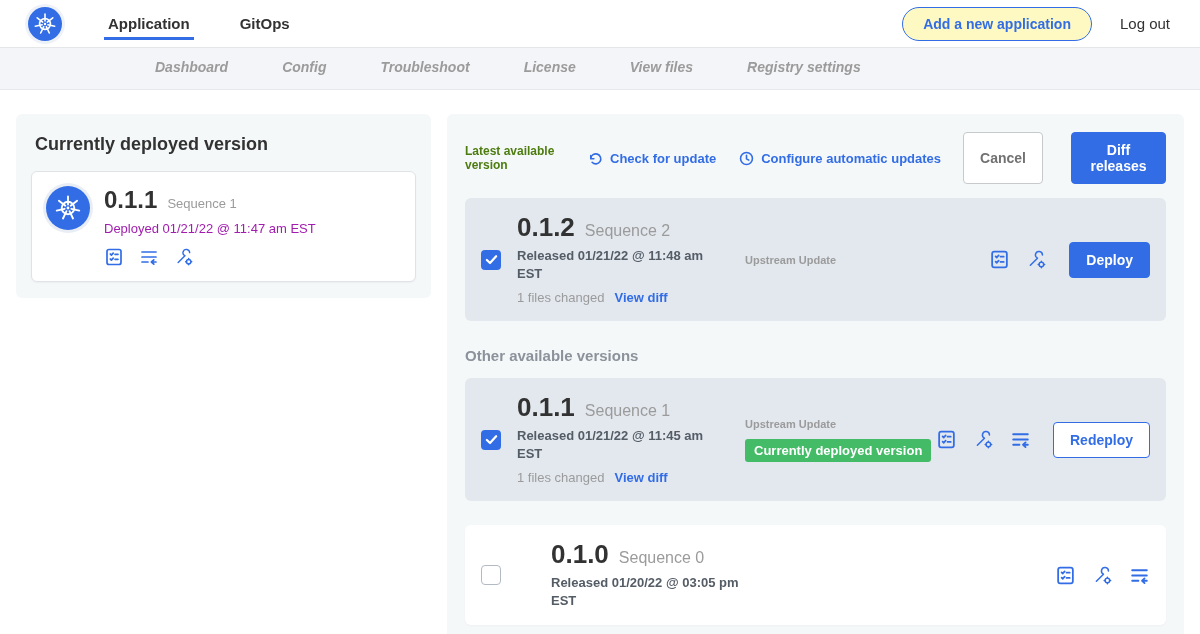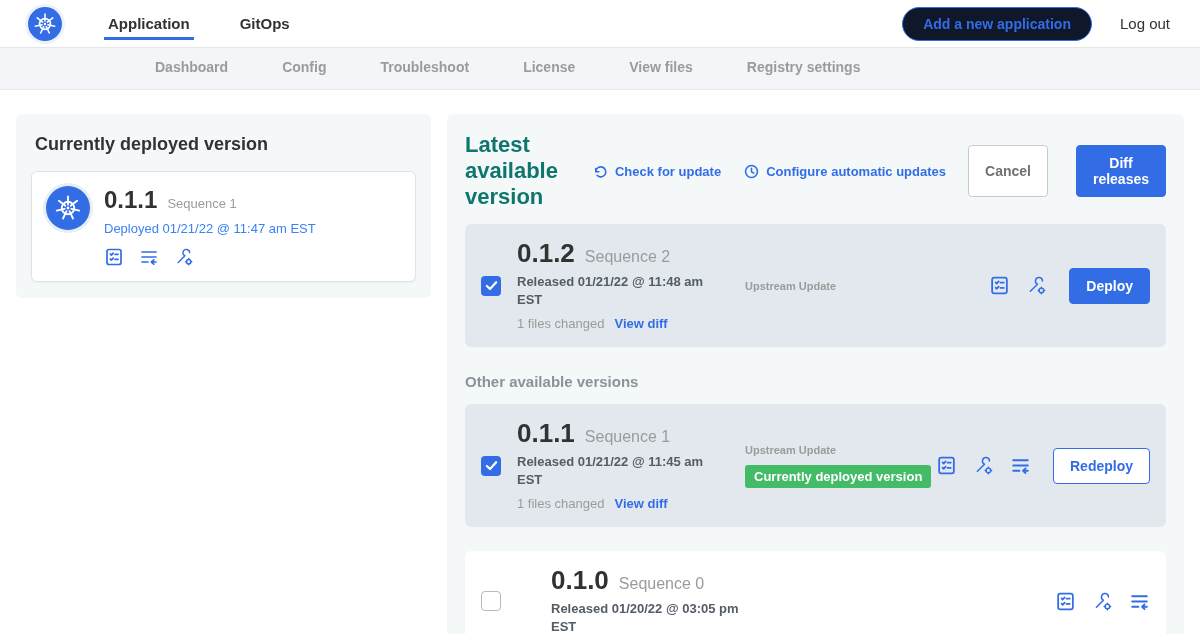--- a/index.html
+++ b/index.html
@@ -19,34 +19,34 @@
     box-shadow:0 0 0 3px #eef2f8;
   }
   .top-tab {
     height:32px; display:flex; align-items:center; padding:0 4px;
     margin-left:42px; font-size:15px; font-weight:bold; color:#323232;
     border-bottom:3px solid transparent; border-top:3px solid transparent; cursor:pointer;
   }
   .top-tab.active { border-bottom-color:#326de6; }
   .flex-spacer { flex:1; }
   .add-app-btn {
-    border:1px solid #326de6; color:#326de6; background:#0f172a;
+    border:1px solid #326de6; color:#326de6; background:#fef9c3;
     font-weight:bold; font-size:14px; padding:8px 20px; border-radius:19px; cursor:pointer;
     font-family:"Liberation Sans",sans-serif;
   }
   .logout { margin-left:28px; font-size:15px; color:#323232; cursor:pointer; }
 
   
   .subnav {
     height:42px; background:#f4f5f8; border-bottom:1px solid #e8e9ec;
     display:flex; align-items:stretch; padding-left:128px;
   }
   .subnav-tab {
     display:flex; align-items:center; padding:0 27px; font-size:14px; font-weight:600;
-    color:#9b9b9b; border-bottom:3px solid transparent; cursor:pointer;
+    color:#9b9b9b; border-bottom:3px solid transparent; cursor:pointer;font-style:italic;
   }
   .subnav-tab.active { color:#323232; border-bottom-color:#326de6; }
 
   
   .main { padding:24px 16px 0 16px; display:flex; gap:16px; align-items:flex-start; background:#fff; }
 
   .card { background:#f5f8f9; border-radius:6px; }
   .left-card { width:415px; padding:20px 15px 16px 15px; flex:0 0 auto; }
   .left-card h2 { font-size:18px; font-weight:bold; color:#323232; margin:0 4px 16px 4px; }
   .deployed-inner {
@@ -54,28 +54,28 @@
     box-shadow:0 1px 2px rgba(0,0,0,.04); padding:14px; display:flex; gap:14px;
   }
   .deployed-logo {
     width:44px; height:44px; border-radius:50%; background:#326de6; flex:0 0 auto;
     display:flex; align-items:center; justify-content:center;
     box-shadow:0 0 0 3px #e9eef5;
   }
   .dv-line { display:flex; align-items:baseline; gap:10px; }
   .dv-version { font-size:24px; font-weight:bold; color:#323232; }
   .dv-seq { font-size:13px; color:#9b9b9b; }
-  .dv-deployed { font-size:13px; color:#3b82f6; margin-top:7px;text-align:right; }
+  .dv-deployed { font-size:13px; color:#a21caf; margin-top:7px;text-align:right; }
   .icon-row { display:flex; gap:15px; margin-top:11px; align-items:center; }
   .icon-btn { cursor:pointer; display:inline-flex; }
 
   
   .right-card { flex:1; padding:18px 18px 20px 18px; }
   .latest-header { display:flex; align-items:center; }
-  .latest-title { font-size:22px; font-weight:bold; color:#0f766e; margin-right:0; }
+  .latest-title { font-size:12px; font-weight:bold; color:#4d7c0f; margin-right:0; }
   .hdr-link {
     display:inline-flex; align-items:center; gap:6px; color:#326de6;
     font-size:13px; font-weight:600; margin-right:22px; cursor:pointer; white-space:nowrap;
   }
   .hdr-actions { margin-left:auto; display:flex; gap:28px; }
   .btn { font-family:"Liberation Sans",sans-serif; font-size:14px; font-weight:bold; border-radius:4px; padding:9px 16px; cursor:pointer; }
   .btn-cancel { background:#fff; border:1px solid #c6cacd; color:#717171; }
   .btn-primary { background:#326de6; border:1px solid #326de6; color:#fff; }
   .btn-outline-blue { background:#fff; border:1px solid #326de6; color:#326de6; }
 

